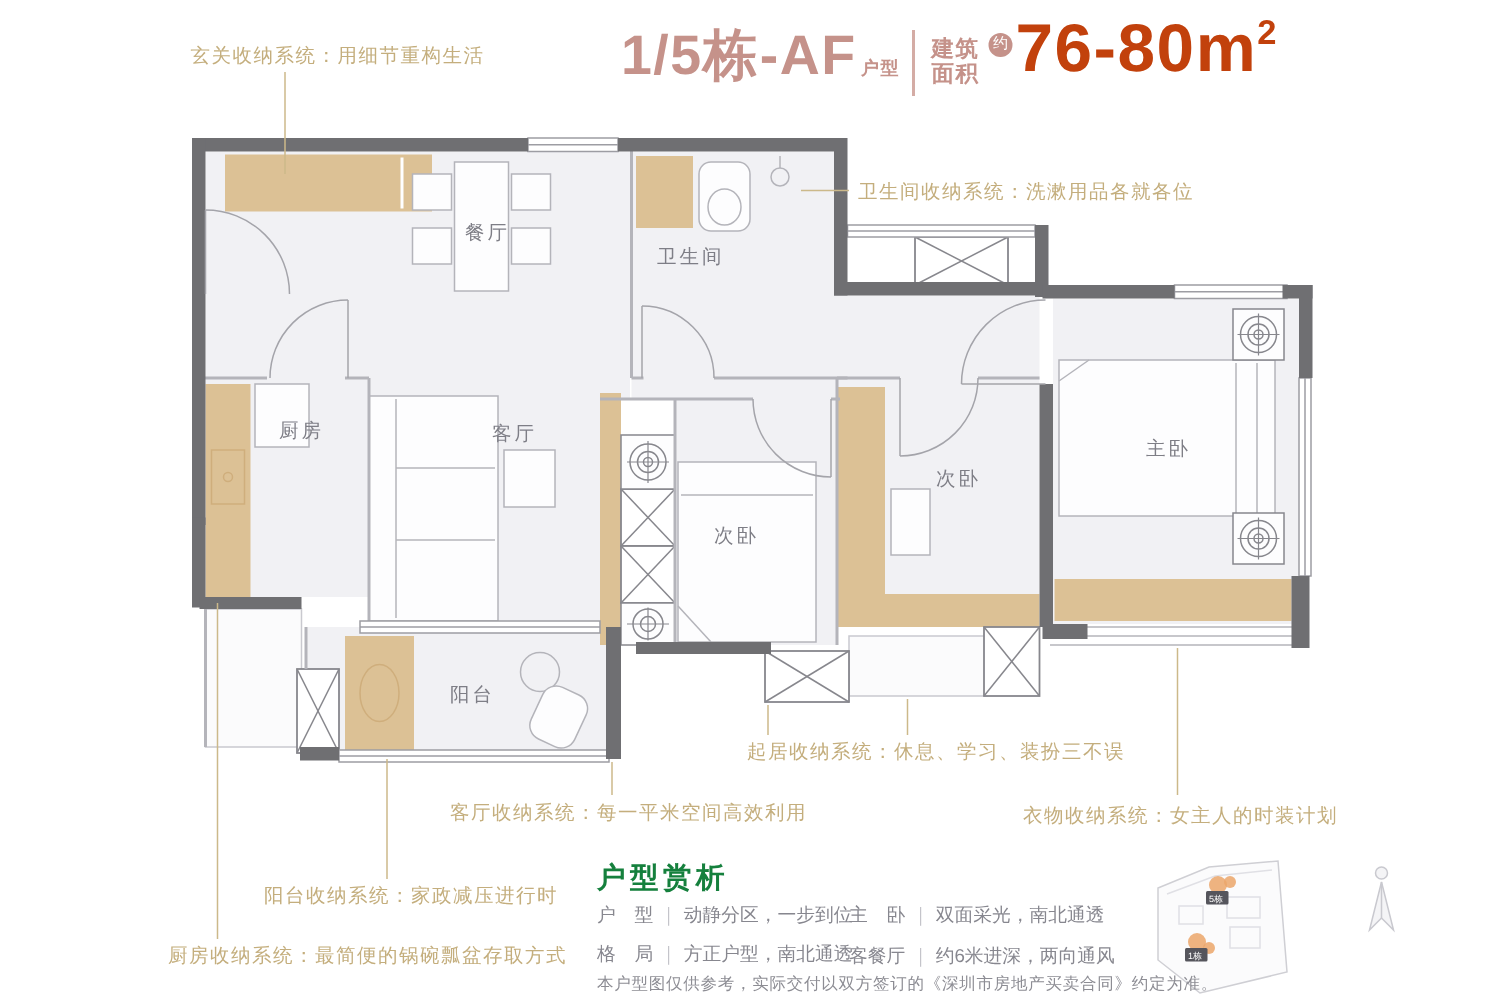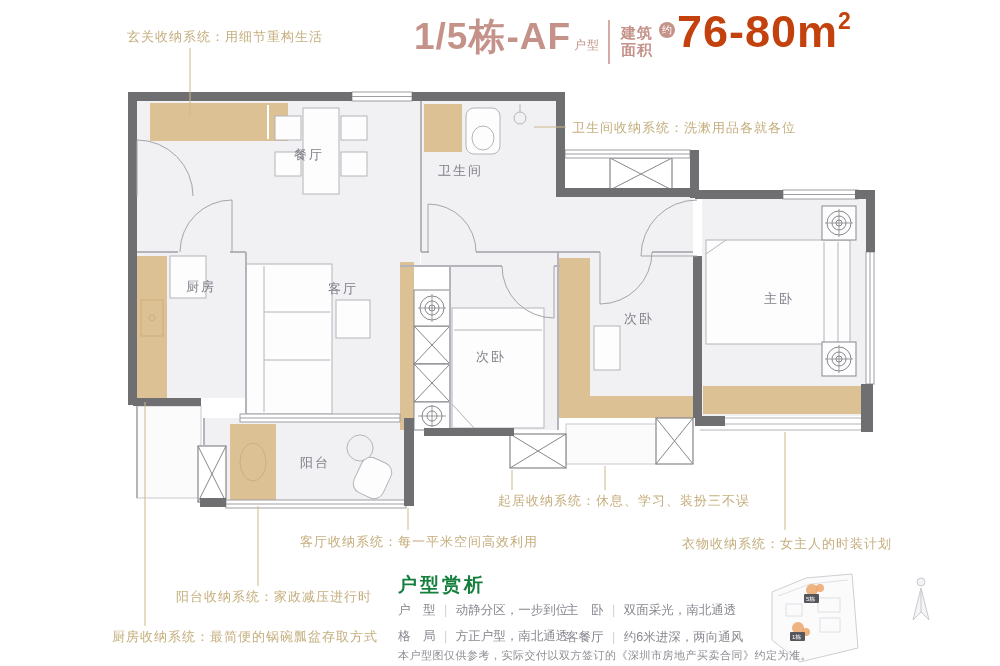--- a/index.html
+++ b/index.html
@@ -1,21 +1,21 @@
 <!DOCTYPE html>
 <html><head>
 <meta charset="utf-8">
 <style>
   html,body{margin:0;padding:0;background:#fff;}
   .page{position:relative;width:1000px;height:666px;background:#ffffff;overflow:hidden;
         font-family:"Liberation Sans","DejaVu Sans",sans-serif;}
   .abs{position:absolute;}
   
   .title-unit{font-size:37px;font-weight:bold;color:#c5928a;letter-spacing:1px;white-space:nowrap;}
-  .title-suffix{font-size:12px;font-weight:normal;color:#c5928a;margin-left:3px;text-align:right;}
+  .title-suffix{font-size:12px;font-weight:bold;color:#c5928a;margin-left:3px;text-align:right;}
   .title-divider{width:2px;height:44px;background:#d4aca5;}
   .area-label{font-size:15px;font-weight:bold;color:#c5928a;line-height:17px;letter-spacing:1px;}
   .approx-badge{width:16px;height:16px;border-radius:50%;background:#c5928a;color:#fff;
                 font-size:10px;line-height:16px;text-align:center;}
   .area-value{font-size:45px;font-weight:bold;color:#c2410c;white-space:nowrap;letter-spacing:1px;}
   .area-sup{font-size:23px;vertical-align:18px;}
   
   .anno{font-size:13px;color:#c4ae7d;letter-spacing:1px;white-space:nowrap;}
   
   .room-label{font-size:13px;color:#7e7e86;letter-spacing:2px;white-space:nowrap;}
@@ -323,21 +323,21 @@
       <text class="kptxt" x="792" y="639">1栋</text>
     </g>
 
     <g>
       <circle class="cmp" cx="921" cy="582" r="4"></circle>
       <path class="cmp" d="M 921 588 L 929 620 L 921 612 L 913 620 Z"></path>
       <line x1="921" y1="588" x2="921" y2="612" stroke="#c9c9cf" stroke-width="1"></line>
     </g>
   </svg>
 
-  <div class="abs room-label" style="left:294px;top:146px;">餐厅</div>
+  <div class="abs room-label" style="left:310px;top:146px;">餐厅</div>
   <div class="abs room-label" style="left:438px;top:162px;">卫生间</div>
   <div class="abs room-label" style="left:186px;top:278px;">厨房</div>
   <div class="abs room-label" style="left:328px;top:280px;">客厅</div>
   <div class="abs room-label" style="left:476px;top:348px;">次卧</div>
   <div class="abs room-label" style="left:624px;top:310px;">次卧</div>
   <div class="abs room-label" style="left:764px;top:290px;">主卧</div>
   <div class="abs room-label" style="left:300px;top:454px;">阳台</div>
 
   <div class="abs an-heading" style="left:398px;top:572px;">户型赏析</div>
 

